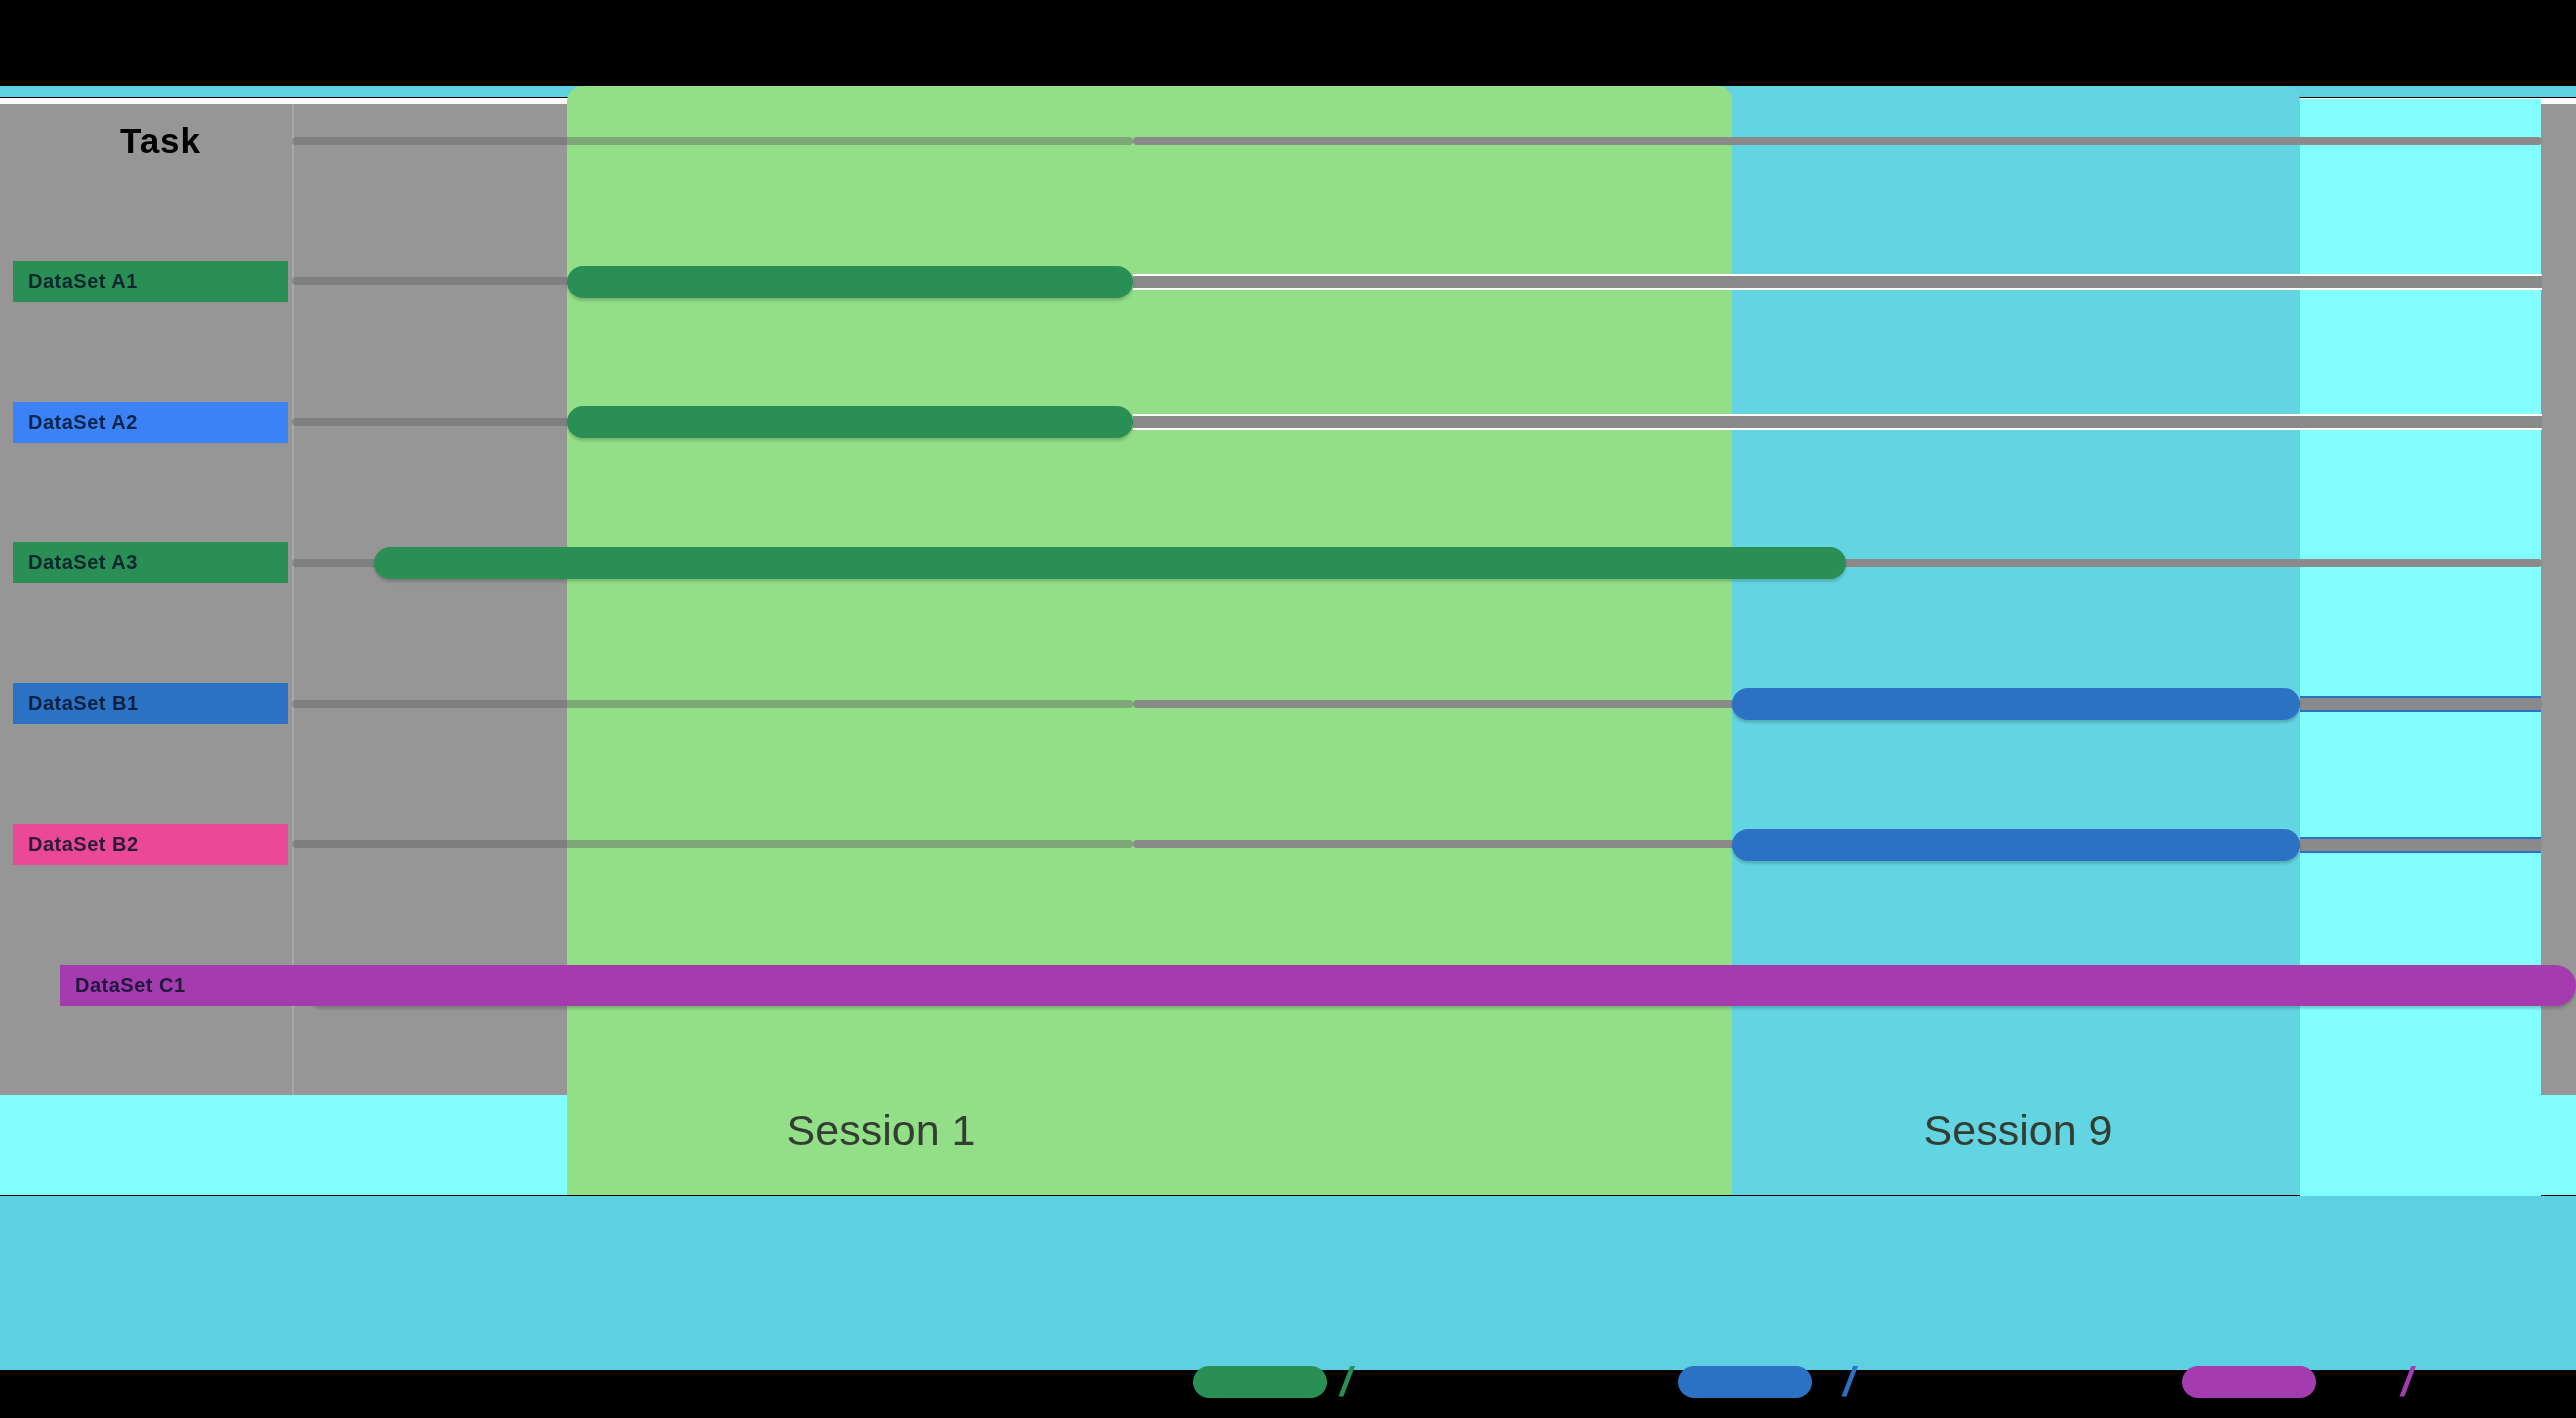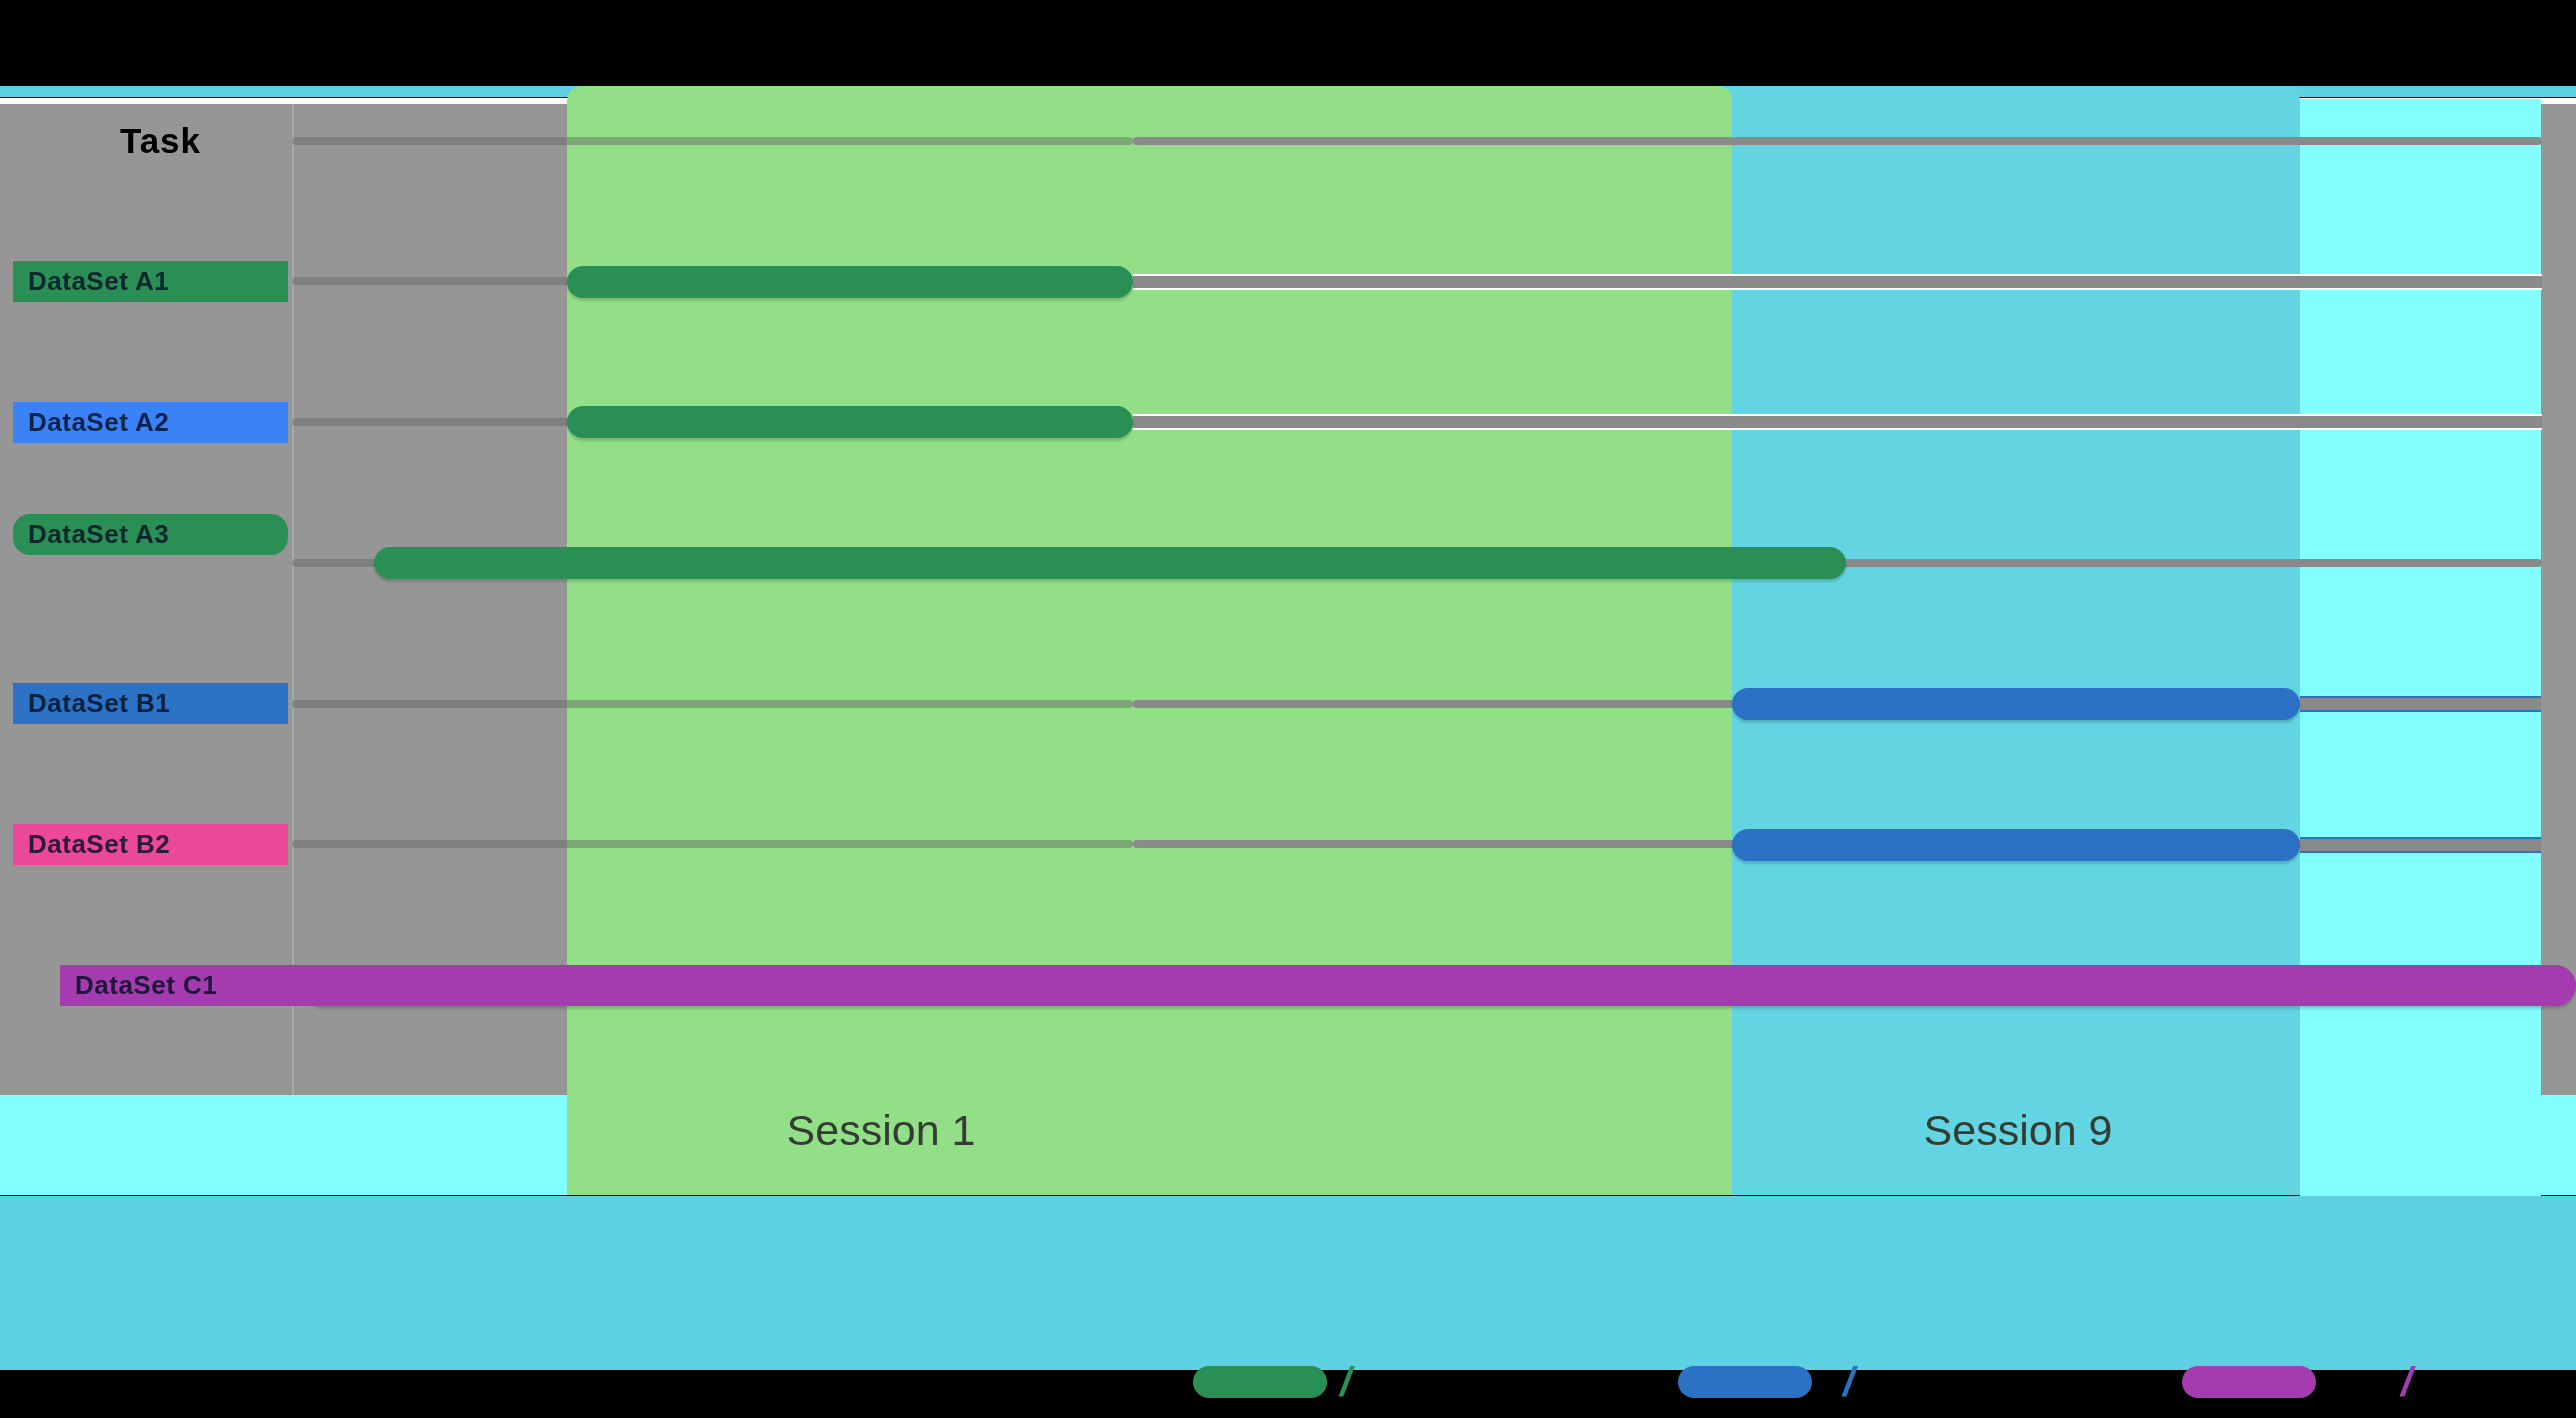--- a/index.html
+++ b/index.html
@@ -22,21 +22,21 @@
   
   .track{height:8.4px;border-radius:3.8px;}
   .track-faint{background:rgba(100,100,100,0.45);}
   .track-solid{background:#8a8a8a;}
   .track-outline{height:16px;background:#8a8a8a;border-top:2.8px solid;border-bottom:2.8px solid;
                  box-sizing:border-box;background-clip:padding-box;}
   
   .bar{border-radius:20.6px;box-shadow:0 2.8px 2.8px rgba(0,0,0,0.18);}
   
   .chip{left:13px;width:275px;height:41px;display:flex;align-items:center;}
-  .chip span{padding-left:15px;font-size:26px;font-weight:600;letter-spacing:0.5px;
+  .chip span{padding-left:15px;font-size:20px;font-weight:600;letter-spacing:0.5px;
              color:rgba(2,16,36,0.82);white-space:nowrap;}
   
   .task-label{left:120px;top:120px;width:163px;height:41px;color:#000;font-size:35px;
               font-weight:bold;letter-spacing:0.9px;line-height:41px;}
   
   .session-label{top:1105px;height:51px;line-height:51px;font-size:43px;color:#333d33;
                  transform:translateX(-50%);white-space:nowrap;}
   
   .legend-pill{top:1366px;width:134px;height:32px;border-radius:16px;}
   .legend-slash{top:1359px;font-size:41px;font-weight:bold;font-style:italic;line-height:47px;}
@@ -71,21 +71,21 @@
       <div class="abs track track-faint" style="left: 292px; width: 841px; top: 418px; height: 8.4px;"></div>
       <div class="abs track track-solid" style="left: 1133px; width: 1409px; top: 418px; height: 8.4px;"></div>
       <div class="abs track-outline" style="left: 1133px; width: 1409px; top: 414px; height: 16px; border-color: rgb(255, 255, 255);"></div>
       <div class="abs bar" style="left: 567px; width: 566px; top: 406px; height: 32px; background: rgb(42, 143, 85);"></div>
       <div class="abs chip" style="top: 402px; background: #3b82f6;">
         <span>DataSet A2</span>
       </div>
       <div class="abs track track-faint" style="left: 292px; width: 841px; top: 559px; height: 8.4px;"></div>
       <div class="abs track track-solid" style="left: 1133px; width: 1409px; top: 559px; height: 8.4px;"></div>
       <div class="abs bar" style="left: 374px; width: 1472px; top: 547px; height: 32px; background: rgb(42, 143, 85);"></div>
-      <div class="abs chip" style="top: 514px; background: rgb(42, 143, 85); border-radius: 17px;">
+      <div class="abs chip" style="top: 542px; background: rgb(42, 143, 85);">
         <span>DataSet A3</span>
       </div>
       <div class="abs track track-faint" style="left: 292px; width: 841px; top: 700px; height: 8.4px;"></div>
       <div class="abs track track-solid" style="left: 1133px; width: 1409px; top: 700px; height: 8.4px;"></div>
       <div class="abs track-outline" style="left: 2300px; width: 241px; top: 696px; height: 16px; border-color: rgb(43, 114, 196);"></div>
       <div class="abs bar" style="left: 1732px; width: 568px; top: 688px; height: 32px; background: rgb(43, 114, 196);"></div>
       <div class="abs chip" style="top: 683px; background: rgb(43, 114, 196);">
         <span>DataSet B1</span>
       </div>
       <div class="abs track track-faint" style="left: 292px; width: 841px; top: 840px; height: 8.4px;"></div>

